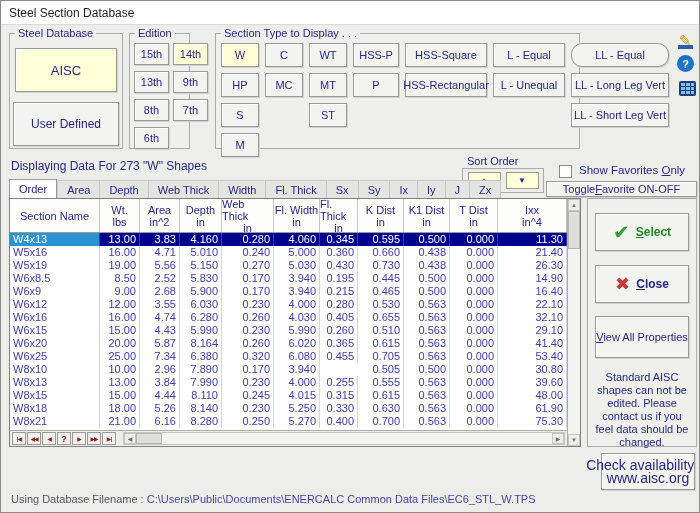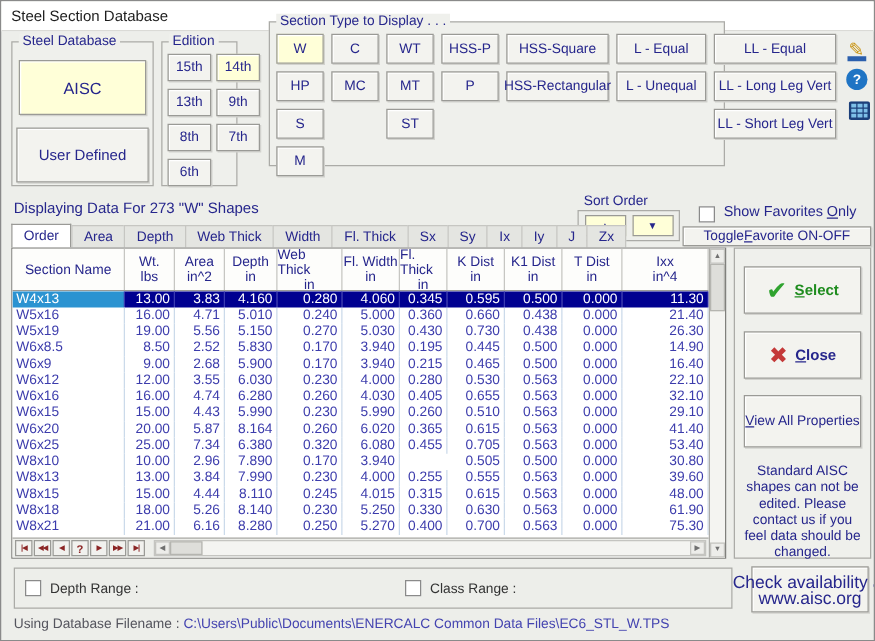--- a/index.html
+++ b/index.html
@@ -103,30 +103,30 @@
         <div class="btn">15th</div>
         <div class="btn sel">14th</div>
         <div class="btn">13th</div>
         <div class="btn">9th</div>
         <div class="btn">8th</div>
         <div class="btn">7th</div>
         <div class="btn">6th</div>
       </div>
   </div>
 
-  <div class="groupbox" style="left:214px;top:16px;width:365px;height:116px;">
+  <div class="groupbox" style="left:214px;top:32px;width:365px;height:116px;">
     <span class="grouplabel">Section Type to Display . . .</span>
     <div id="sectype-btns">
         <div class="btn sel" style="grid-area: 1 / 1;">W</div>
         <div class="btn" style="grid-area: 1 / 2;">C</div>
         <div class="btn" style="grid-area: 1 / 3;">WT</div>
         <div class="btn" style="grid-area: 1 / 4;">HSS-P</div>
         <div class="btn" style="grid-area: 1 / 5;">HSS-Square</div>
         <div class="btn" style="grid-area: 1 / 6;">L - Equal</div>
-        <div class="btn" style="grid-area: 1 / 7;">LL - Equal</div>
+        <div class="btn" style="grid-area: 1 / 7; border-radius: 11px;">LL - Equal</div>
         <div class="btn" style="grid-area: 2 / 1;">HP</div>
         <div class="btn" style="grid-area: 2 / 2;">MC</div>
         <div class="btn" style="grid-area: 2 / 3;">MT</div>
         <div class="btn" style="grid-area: 2 / 4;">P</div>
         <div class="btn" style="grid-area: 2 / 5;">HSS-Rectangular</div>
         <div class="btn" style="grid-area: 2 / 6;">L - Unequal</div>
         <div class="btn" style="grid-area: 2 / 7;">LL - Long Leg Vert</div>
         <div class="btn" style="grid-area: 3 / 1;">S</div>
         <div class="btn" style="grid-area: 3 / 3;">ST</div>
         <div class="btn" style="grid-area: 3 / 7;">LL - Short Leg Vert</div>
@@ -459,26 +459,20 @@
     <div class="rp-btn" id="btn-close">
       <span class="mark">✖</span>
       <span class="lbl" id="close-lbl"><u>C</u>lose</span>
     </div>
     <div class="rp-btn" id="btn-viewall">
       <span id="viewall-l1"><u>V</u>iew All Properties</span>
     </div>
     <div id="rp-note">Standard AISC shapes can not be edited. Please contact us if you feel data should be changed.</div>
   </div>
 
-  <div id="footer-gb">
-    <div class="checkbox" id="depth-cb"></div>
-    <span id="depth-label">Depth Range :</span>
-    <div class="checkbox" id="class-cb"></div>
-    <span id="class-label">Class Range :</span>
-  </div>
   <div class="btn rp-btn" id="btn-checkavail">
     <span>Check availability at</span>
     <span>www.aisc.org</span>
   </div>
   <div id="statusline">
     <span class="slabel">Using Database Filename :</span>
     <span class="spath">C:\Users\Public\Documents\ENERCALC Common Data Files\EC6_STL_W.TPS</span>
   </div>
 
 </div>

